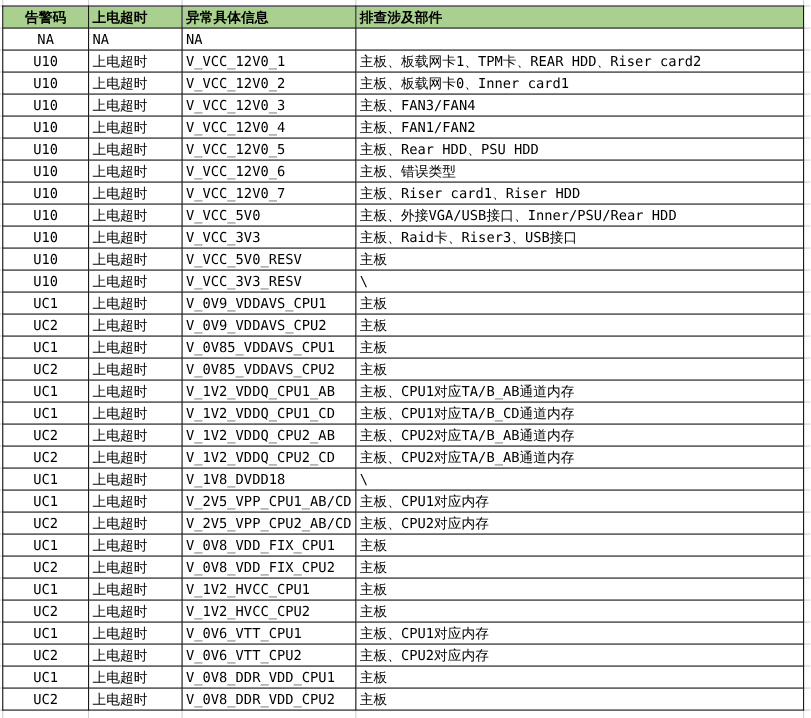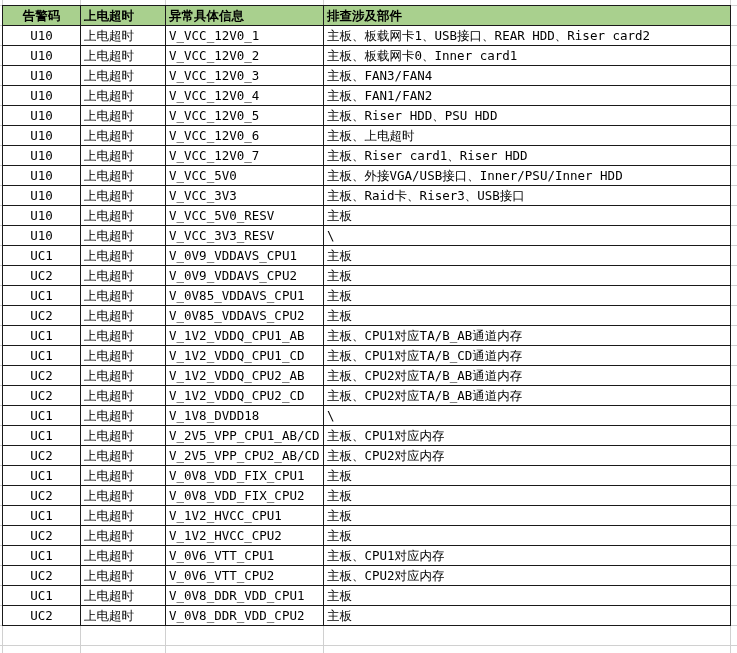--- a/index.html
+++ b/index.html
@@ -104,24 +104,30 @@
     <thead>
       <tr>
         <th class="c0">告警码</th>
         <th class="c1">上电超时</th>
         <th class="c2">异常具体信息</th>
         <th class="c3">排查涉及部件</th>
       </tr>
     </thead>
     <tbody>
         <tr>
+          <td class="c0">NA</td>
+          <td class="c1">NA</td>
+          <td class="c2">NA</td>
+          <td class="c3"></td>
+        </tr>
+        <tr>
           <td class="c0">U10</td>
           <td class="c1">上电超时</td>
           <td class="c2">V_VCC_12V0_1</td>
-          <td class="c3">主板、板载网卡1、USB接口、REAR HDD、Riser card2</td>
+          <td class="c3">主板、板载网卡1、TPM卡、REAR HDD、Riser card2</td>
         </tr>
         <tr>
           <td class="c0">U10</td>
           <td class="c1">上电超时</td>
           <td class="c2">V_VCC_12V0_2</td>
           <td class="c3">主板、板载网卡0、Inner card1</td>
         </tr>
         <tr>
           <td class="c0">U10</td>
           <td class="c1">上电超时</td>
@@ -131,39 +137,39 @@
         <tr>
           <td class="c0">U10</td>
           <td class="c1">上电超时</td>
           <td class="c2">V_VCC_12V0_4</td>
           <td class="c3">主板、FAN1/FAN2</td>
         </tr>
         <tr>
           <td class="c0">U10</td>
           <td class="c1">上电超时</td>
           <td class="c2">V_VCC_12V0_5</td>
-          <td class="c3">主板、Riser HDD、PSU HDD</td>
+          <td class="c3">主板、Rear HDD、PSU HDD</td>
         </tr>
         <tr>
           <td class="c0">U10</td>
           <td class="c1">上电超时</td>
           <td class="c2">V_VCC_12V0_6</td>
-          <td class="c3">主板、上电超时</td>
+          <td class="c3">主板、错误类型</td>
         </tr>
         <tr>
           <td class="c0">U10</td>
           <td class="c1">上电超时</td>
           <td class="c2">V_VCC_12V0_7</td>
           <td class="c3">主板、Riser card1、Riser HDD</td>
         </tr>
         <tr>
           <td class="c0">U10</td>
           <td class="c1">上电超时</td>
           <td class="c2">V_VCC_5V0</td>
-          <td class="c3">主板、外接VGA/USB接口、Inner/PSU/Inner HDD</td>
+          <td class="c3">主板、外接VGA/USB接口、Inner/PSU/Rear HDD</td>
         </tr>
         <tr>
           <td class="c0">U10</td>
           <td class="c1">上电超时</td>
           <td class="c2">V_VCC_3V3</td>
           <td class="c3">主板、Raid卡、Riser3、USB接口</td>
         </tr>
         <tr>
           <td class="c0">U10</td>
           <td class="c1">上电超时</td>

